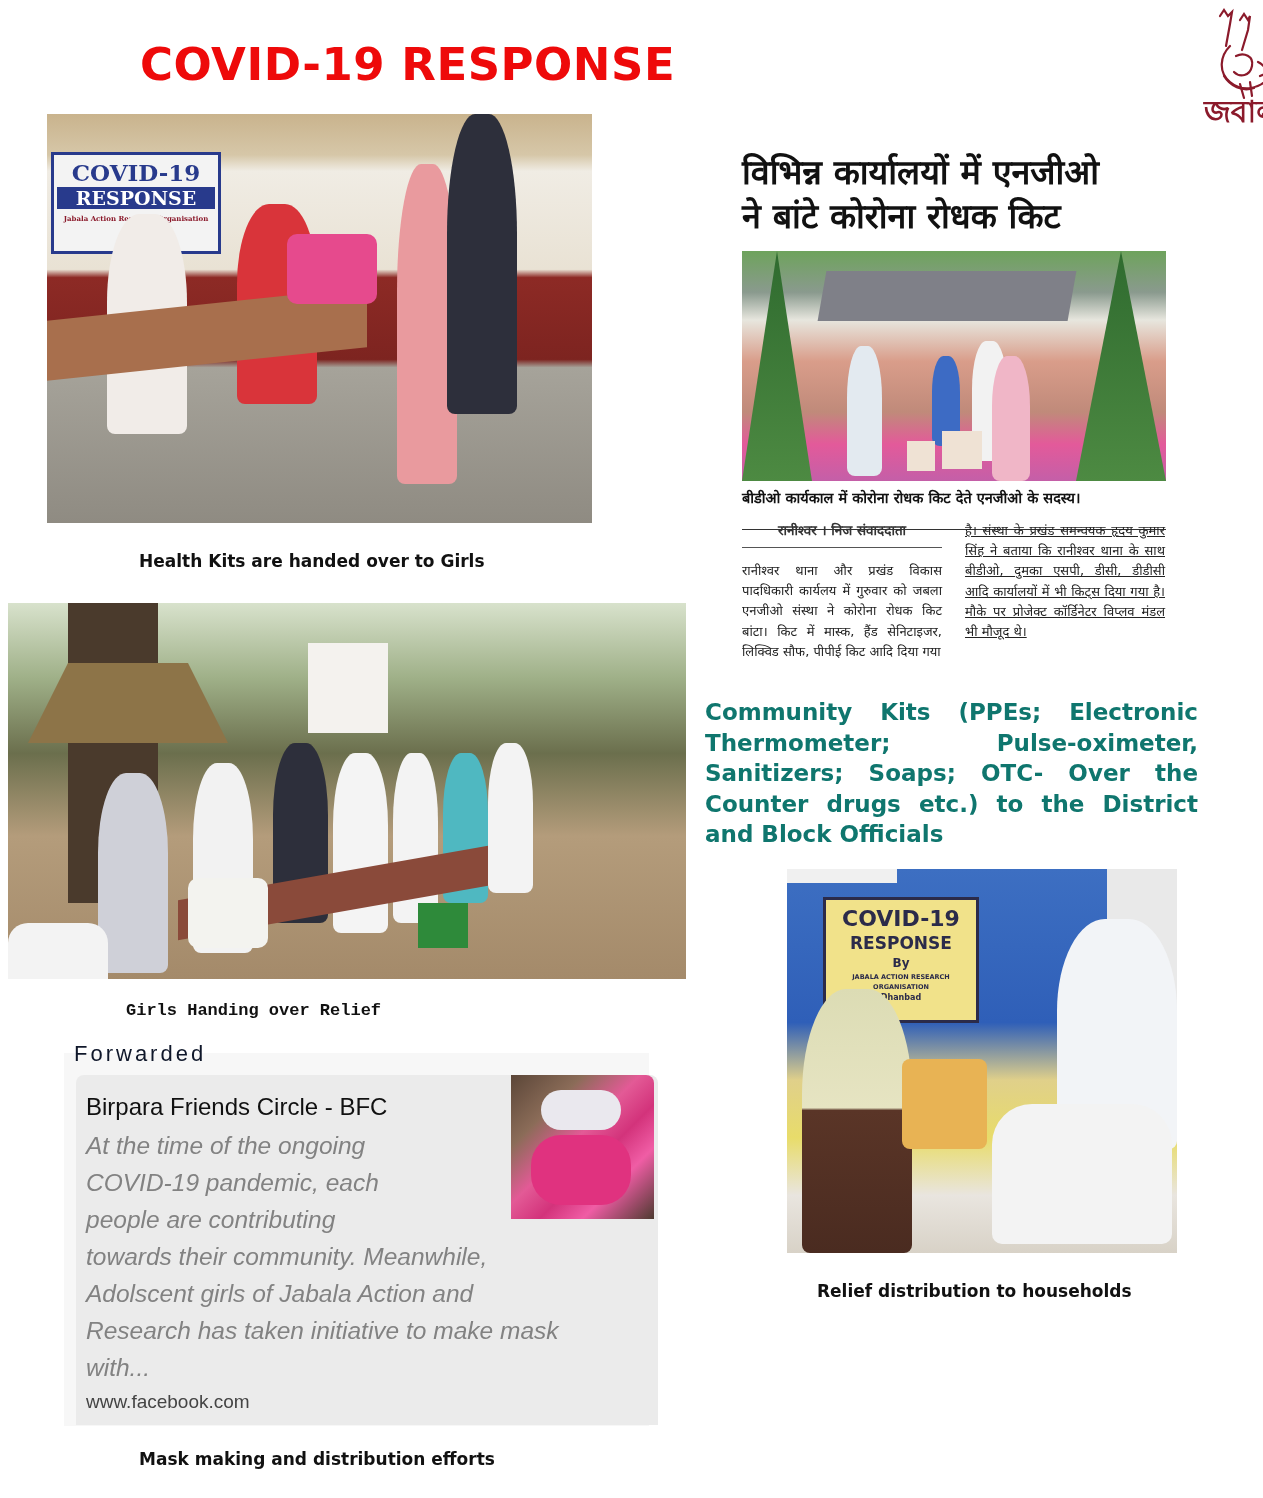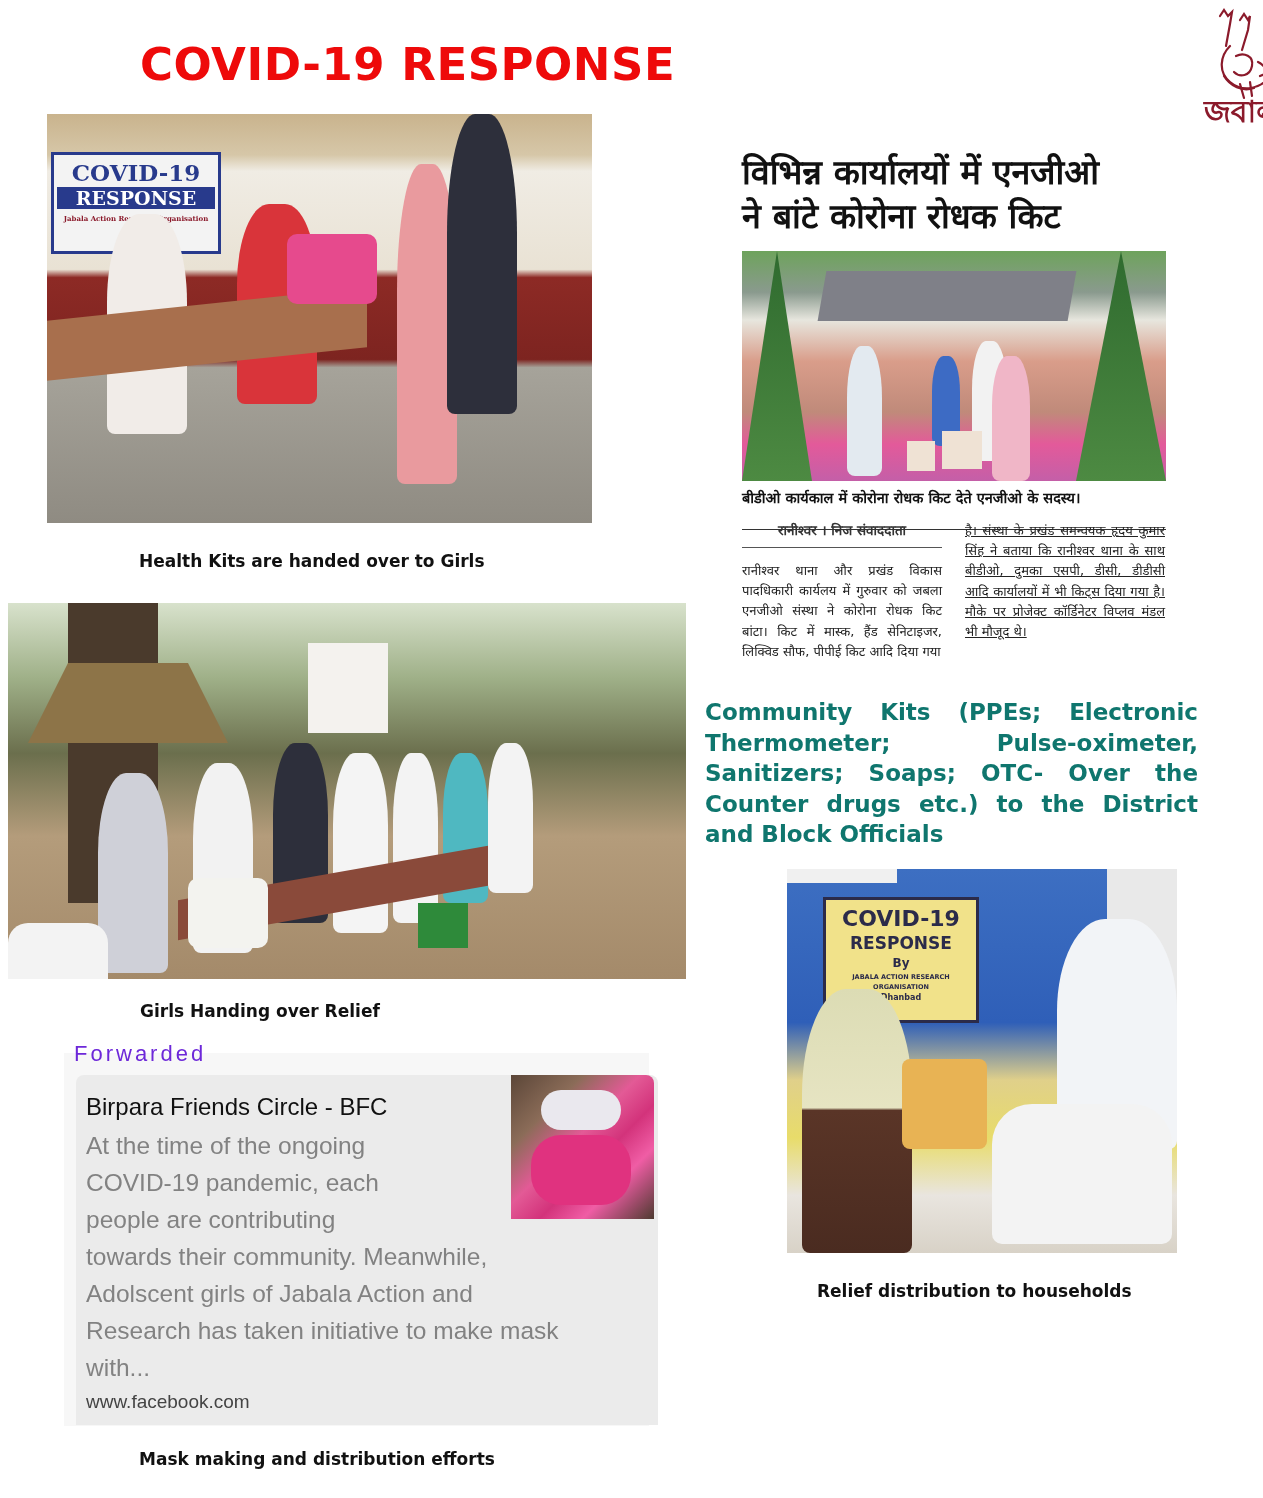--- a/index.html
+++ b/index.html
@@ -27,24 +27,24 @@
   .np-caption { left:742px; top:487px; width:424px; font-family:"DejaVu Sans", sans-serif; font-weight:bold; font-size:14.5px; color:#111; border-bottom:1.5px solid #333; padding-bottom:22px; white-space:nowrap; }
   .np-byline { left:742px; top:521px; width:200px; font-family:"DejaVu Sans", sans-serif; font-size:13.5px; font-weight:bold; color:#333; text-align:center; border-bottom:1.5px solid #555; padding-bottom:8px; }
   .np-col { font-family:"DejaVu Sans", sans-serif; font-size:13px; line-height:20.2px; color:#222; text-align:justify; }
   .np-col1 { left:742px; top:561px; width:200px; }
   .np-col2 { left:965px; top:521px; width:200px;text-decoration:underline; }
 
   .community { left:705px; top:697px; width:493px; font-family:"DejaVu Sans", sans-serif; font-weight:bold; font-size:23px; line-height:30.5px; text-align:justify; text-align-last:left; color:#0f766e; }
 
   
   .fb-wrap { left:64px; top:1053px; width:585px; height:373px; background:#f7f7f7; }
-  .fb-forwarded { left:10px; top:-12px; font-size:22px; color:#6d28d9; letter-spacing:3px; }
+  .fb-forwarded { left:10px; top:-12px; font-size:22px; color:#0f172a; letter-spacing:3px; }
   .fb-card { left:12px; top:22px; width:582px; height:350px; background:#ebebeb; border-radius:8px 8px 0 0; }
   .fb-title { left:10px; top:18px; font-size:24px; color:#111; white-space:nowrap; }
-  .fb-desc { left:10px; top:52px; width:560px; font-size:24.5px; line-height:37px; color:#828282; }
+  .fb-desc { left:10px; top:52px; width:560px; font-size:24.5px; line-height:37px; color:#828282;font-style:italic; }
   .fb-thumb { left:435px; top:0; width:143px; height:144px; border-radius:0 8px 0 0; background:linear-gradient(135deg,#5b4638 0%,#8b6c58 25%,#e35a96 45%,#d3337b 60%,#f05da5 75%,#4e3a30 100%); overflow:hidden; }
   .fb-url { left:10px; top:316px; font-size:19px; color:#444; }
 </style>
 </head>
 <body>
 
 <div class="abs title">COVID-19 RESPONSE</div>
 
 <div class="abs logo">
   <svg width="104" height="122" viewBox="0 0 104 122">
@@ -107,21 +107,21 @@
   <div class="figure" style="left:265px;top:140px;width:55px;height:180px;background:#2d2f3b;"></div>
   <div class="figure" style="left:325px;top:150px;width:55px;height:180px;background:#f4f4f4;"></div>
   <div class="figure" style="left:385px;top:150px;width:45px;height:170px;background:#f3f3f3;"></div>
   <div class="figure" style="left:435px;top:150px;width:45px;height:150px;background:#4fb8c1;"></div>
   <div class="figure" style="left:480px;top:140px;width:45px;height:150px;background:#f3f3f3;"></div>
   <div style="position:absolute;left:170px;top:270px;width:310px;height:40px;background:#8a4a3a;transform:skewY(-10deg);"></div>
   <div style="position:absolute;left:180px;top:275px;width:80px;height:70px;background:#f3f3ef;border-radius:10px;"></div>
   <div style="position:absolute;left:410px;top:300px;width:50px;height:45px;background:#2e8a3a;"></div>
   <div style="position:absolute;left:0;top:320px;width:100px;height:56px;background:#f3f3f3;border-radius:20px 20px 0 0;"></div>
 </div>
-<div class="abs caption" style="left:140px;top:1001px;">Girls Handing over Relief</div>
+<div class="abs caption" style="left:126px;top:1001px;font-family:Liberation Mono, monospace;">Girls Handing over Relief</div>
 
 <div class="abs photo p4">
   <div style="position:absolute;left:0;top:0;width:110px;height:14px;background:#f0f0f0;"></div>
   <div style="position:absolute;right:0;top:0;width:70px;height:160px;background:#e9e9e9;"></div>
   <div class="photo-label" style="left:36px;top:28px;width:150px;height:120px;background:#f1e28a;border-color:#2b2b4a;color:#2b2b4a;font-family:'DejaVu Sans',sans-serif;">
     <div style="font-size:22px;line-height:26px;margin-top:6px;">COVID-19</div>
     <div style="font-size:17px;line-height:22px;">RESPONSE</div>
     <div style="font-size:12px;line-height:18px;">By</div>
     <div style="font-size:6.5px;line-height:10px;">JABALA ACTION RESEARCH ORGANISATION</div>
     <div style="font-size:8px;line-height:12px;">Dhanbad</div>

